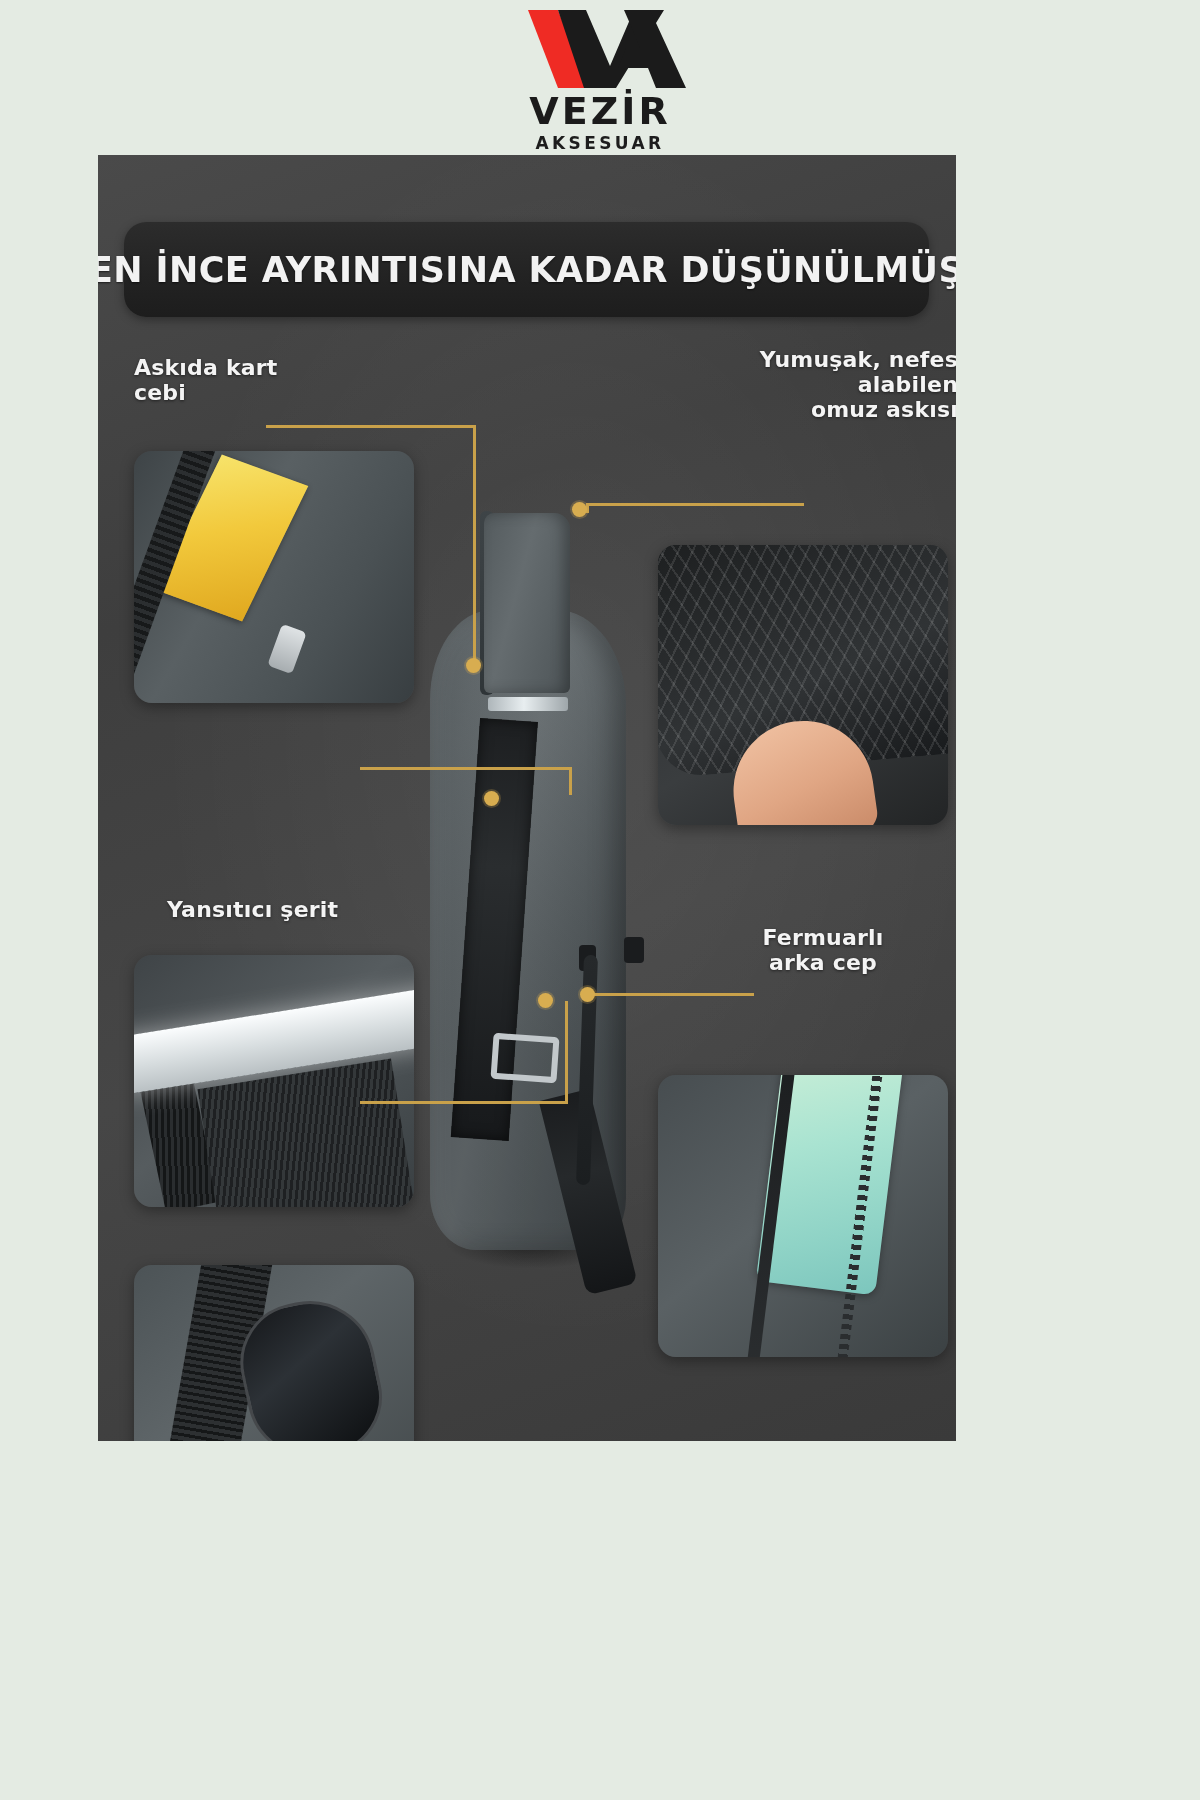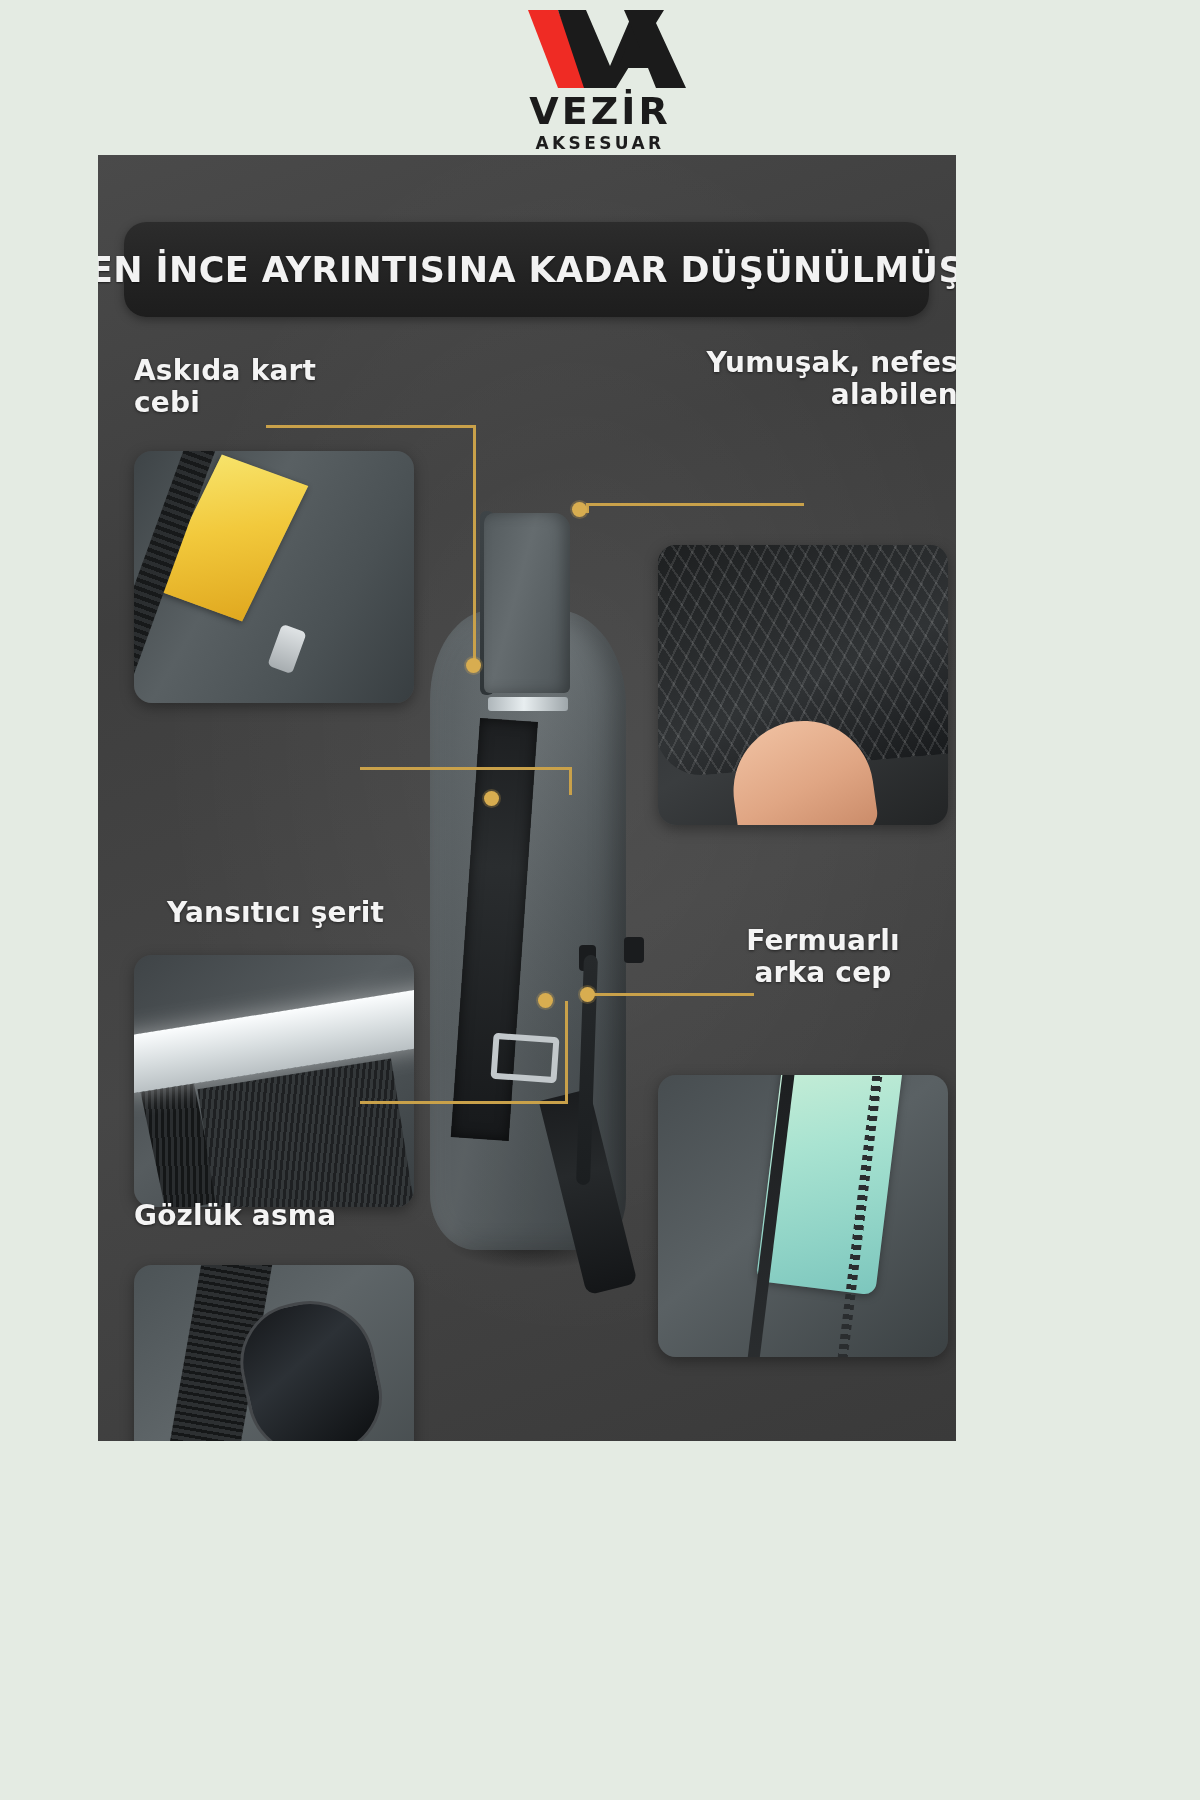--- a/index.html
+++ b/index.html
@@ -240,21 +240,21 @@
   }
   .t-phone .seam{
     position:absolute;left:196px;top:-10px;width:10px;height:320px;
     background:repeating-linear-gradient(180deg,#2a2d2f 0 5px,rgba(0,0,0,0) 5px 10px);
     transform:rotate(7deg);
   }
 
   
   .label{
     position:absolute;color:#f4f4f4;font-weight:700;
-    font-size:28px;line-height:1.14;letter-spacing:.2px;z-index:7;
+    font-size:22px;line-height:1.14;letter-spacing:.2px;z-index:7;
     text-shadow:0 1px 3px rgba(0,0,0,.55);
   }
 
   .lbl-card   {left:36px;  top:200px; width:300px;}
   .lbl-strap  {left:540px; top:192px; width:320px;text-align:right;}
   .lbl-reflect{left:36px;  top:742px; width:330px;margin-left:33px;}
   .lbl-glass  {left:36px;  top:1045px;width:300px;}
   .lbl-pocket {left:590px; top:770px; width:270px;text-align:center;}
 
   
@@ -291,28 +291,28 @@
   </div>
 
   <div class="label lbl-card">
     <div>Askıda kart</div>
     <div>cebi</div>
   </div>
 
   <div class="label lbl-strap">
     <div>Yumuşak, nefes</div>
     <div>alabilen</div>
+    <div>omuz askısı</div>
   </div>
 
   <div class="label lbl-reflect">
     <div>Yansıtıcı şerit</div>
   </div>
 
   <div class="label lbl-glass">
-    <div>Gözlük asma</div>
   </div>
 
   <div class="label lbl-pocket">
     <div>Fermuarlı</div>
     <div>arka cep</div>
   </div>
 
   <div class="conn">
     <div class="ln" style="left:168px;top:270px;width:210px;height:3px;"></div>
     <div class="ln" style="left:375px;top:270px;width:3px;height:240px;"></div>

